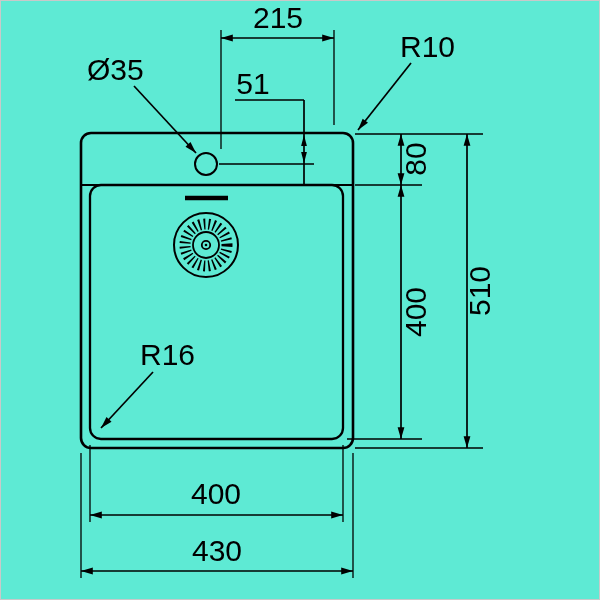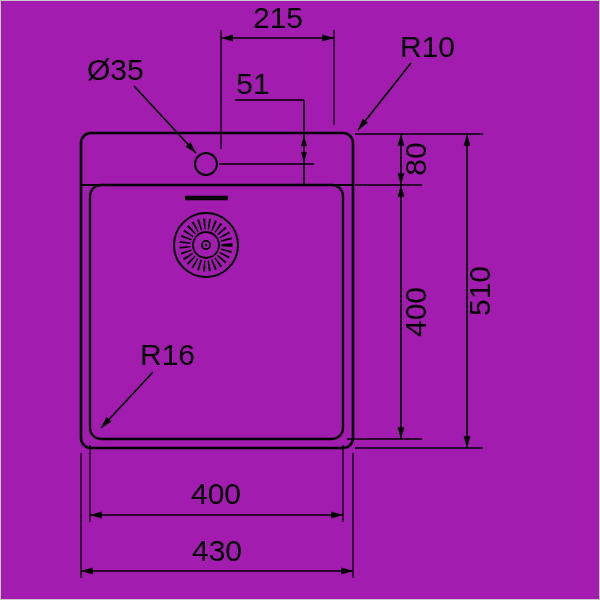--- a/index.html
+++ b/index.html
@@ -1,19 +1,19 @@
 <!DOCTYPE html>
 <html><head>
 <meta charset="utf-8">
 <style>
   html, body { margin: 0; padding: 0; background: #ffffff; }
   .canvas {
     width: 598px; height: 598px;
     border: 1px solid #c9c9c9;
-    background: #a21caf;
+    background: #5eead4;
     position: relative;
     overflow: hidden;
     text-decoration: underline;
   }
   svg { display: block; }
   svg text {
     font-family: "Liberation Sans", "DejaVu Sans", sans-serif;
     font-size: 30px;
     fill: #000000;
   }

